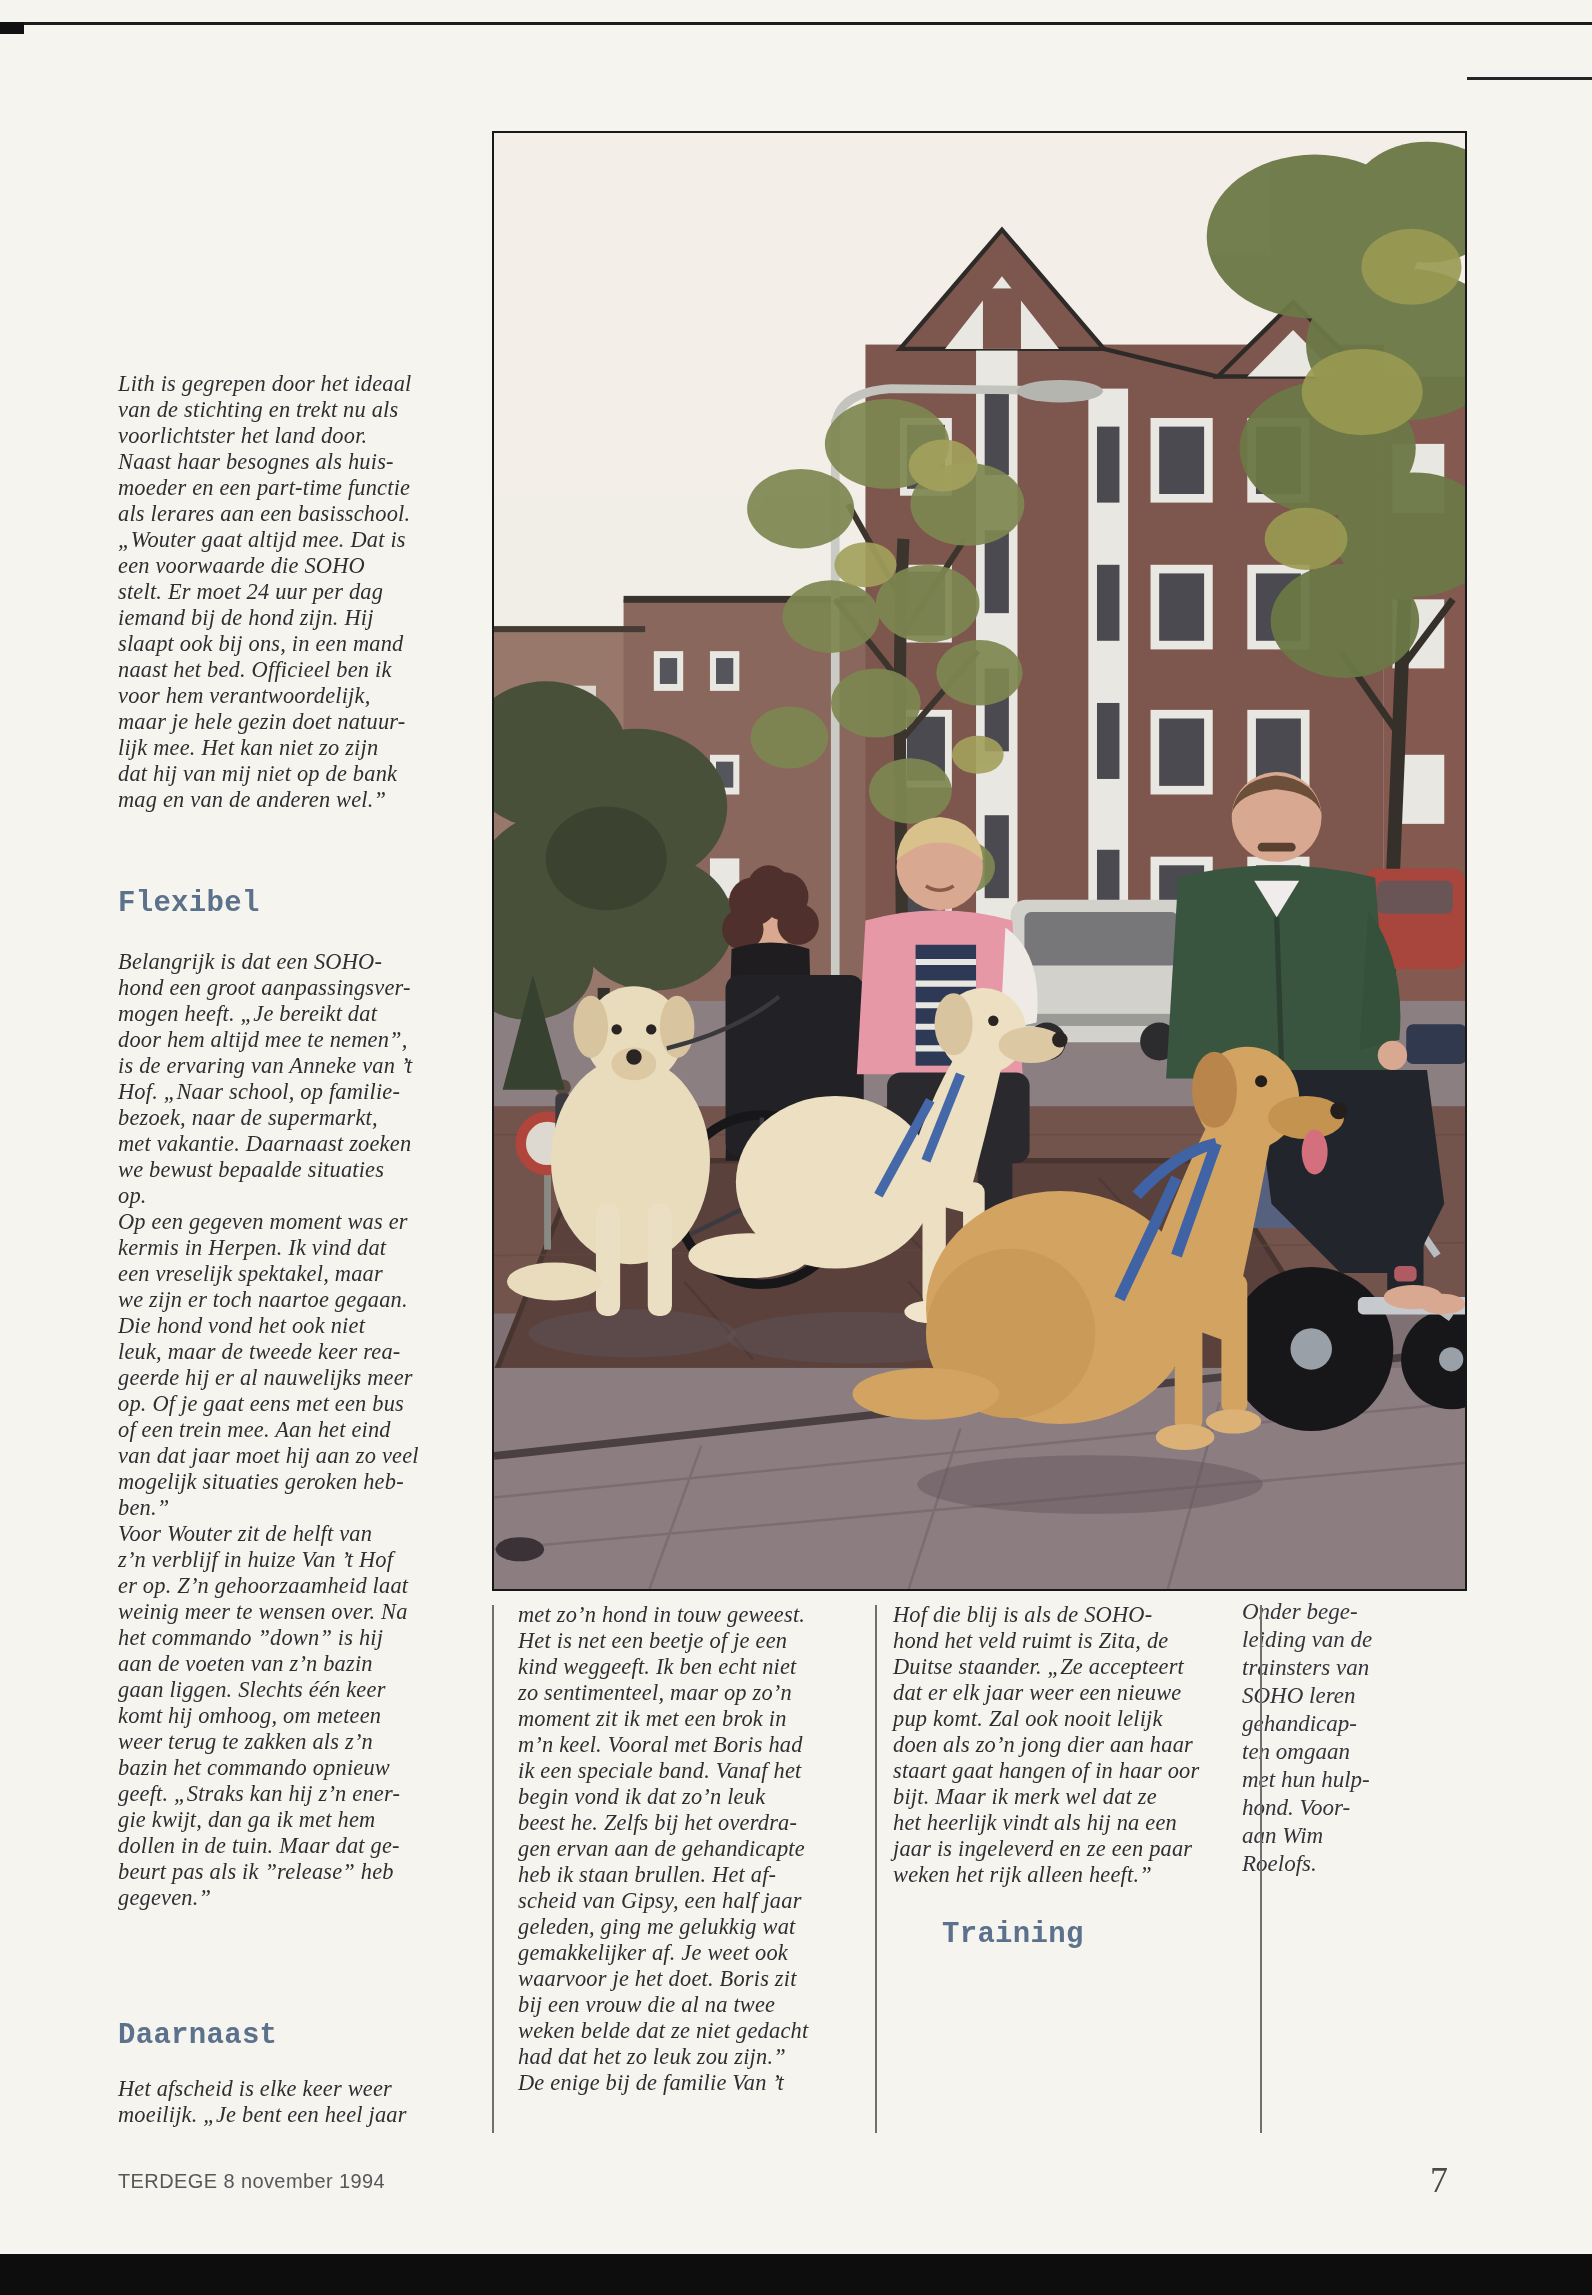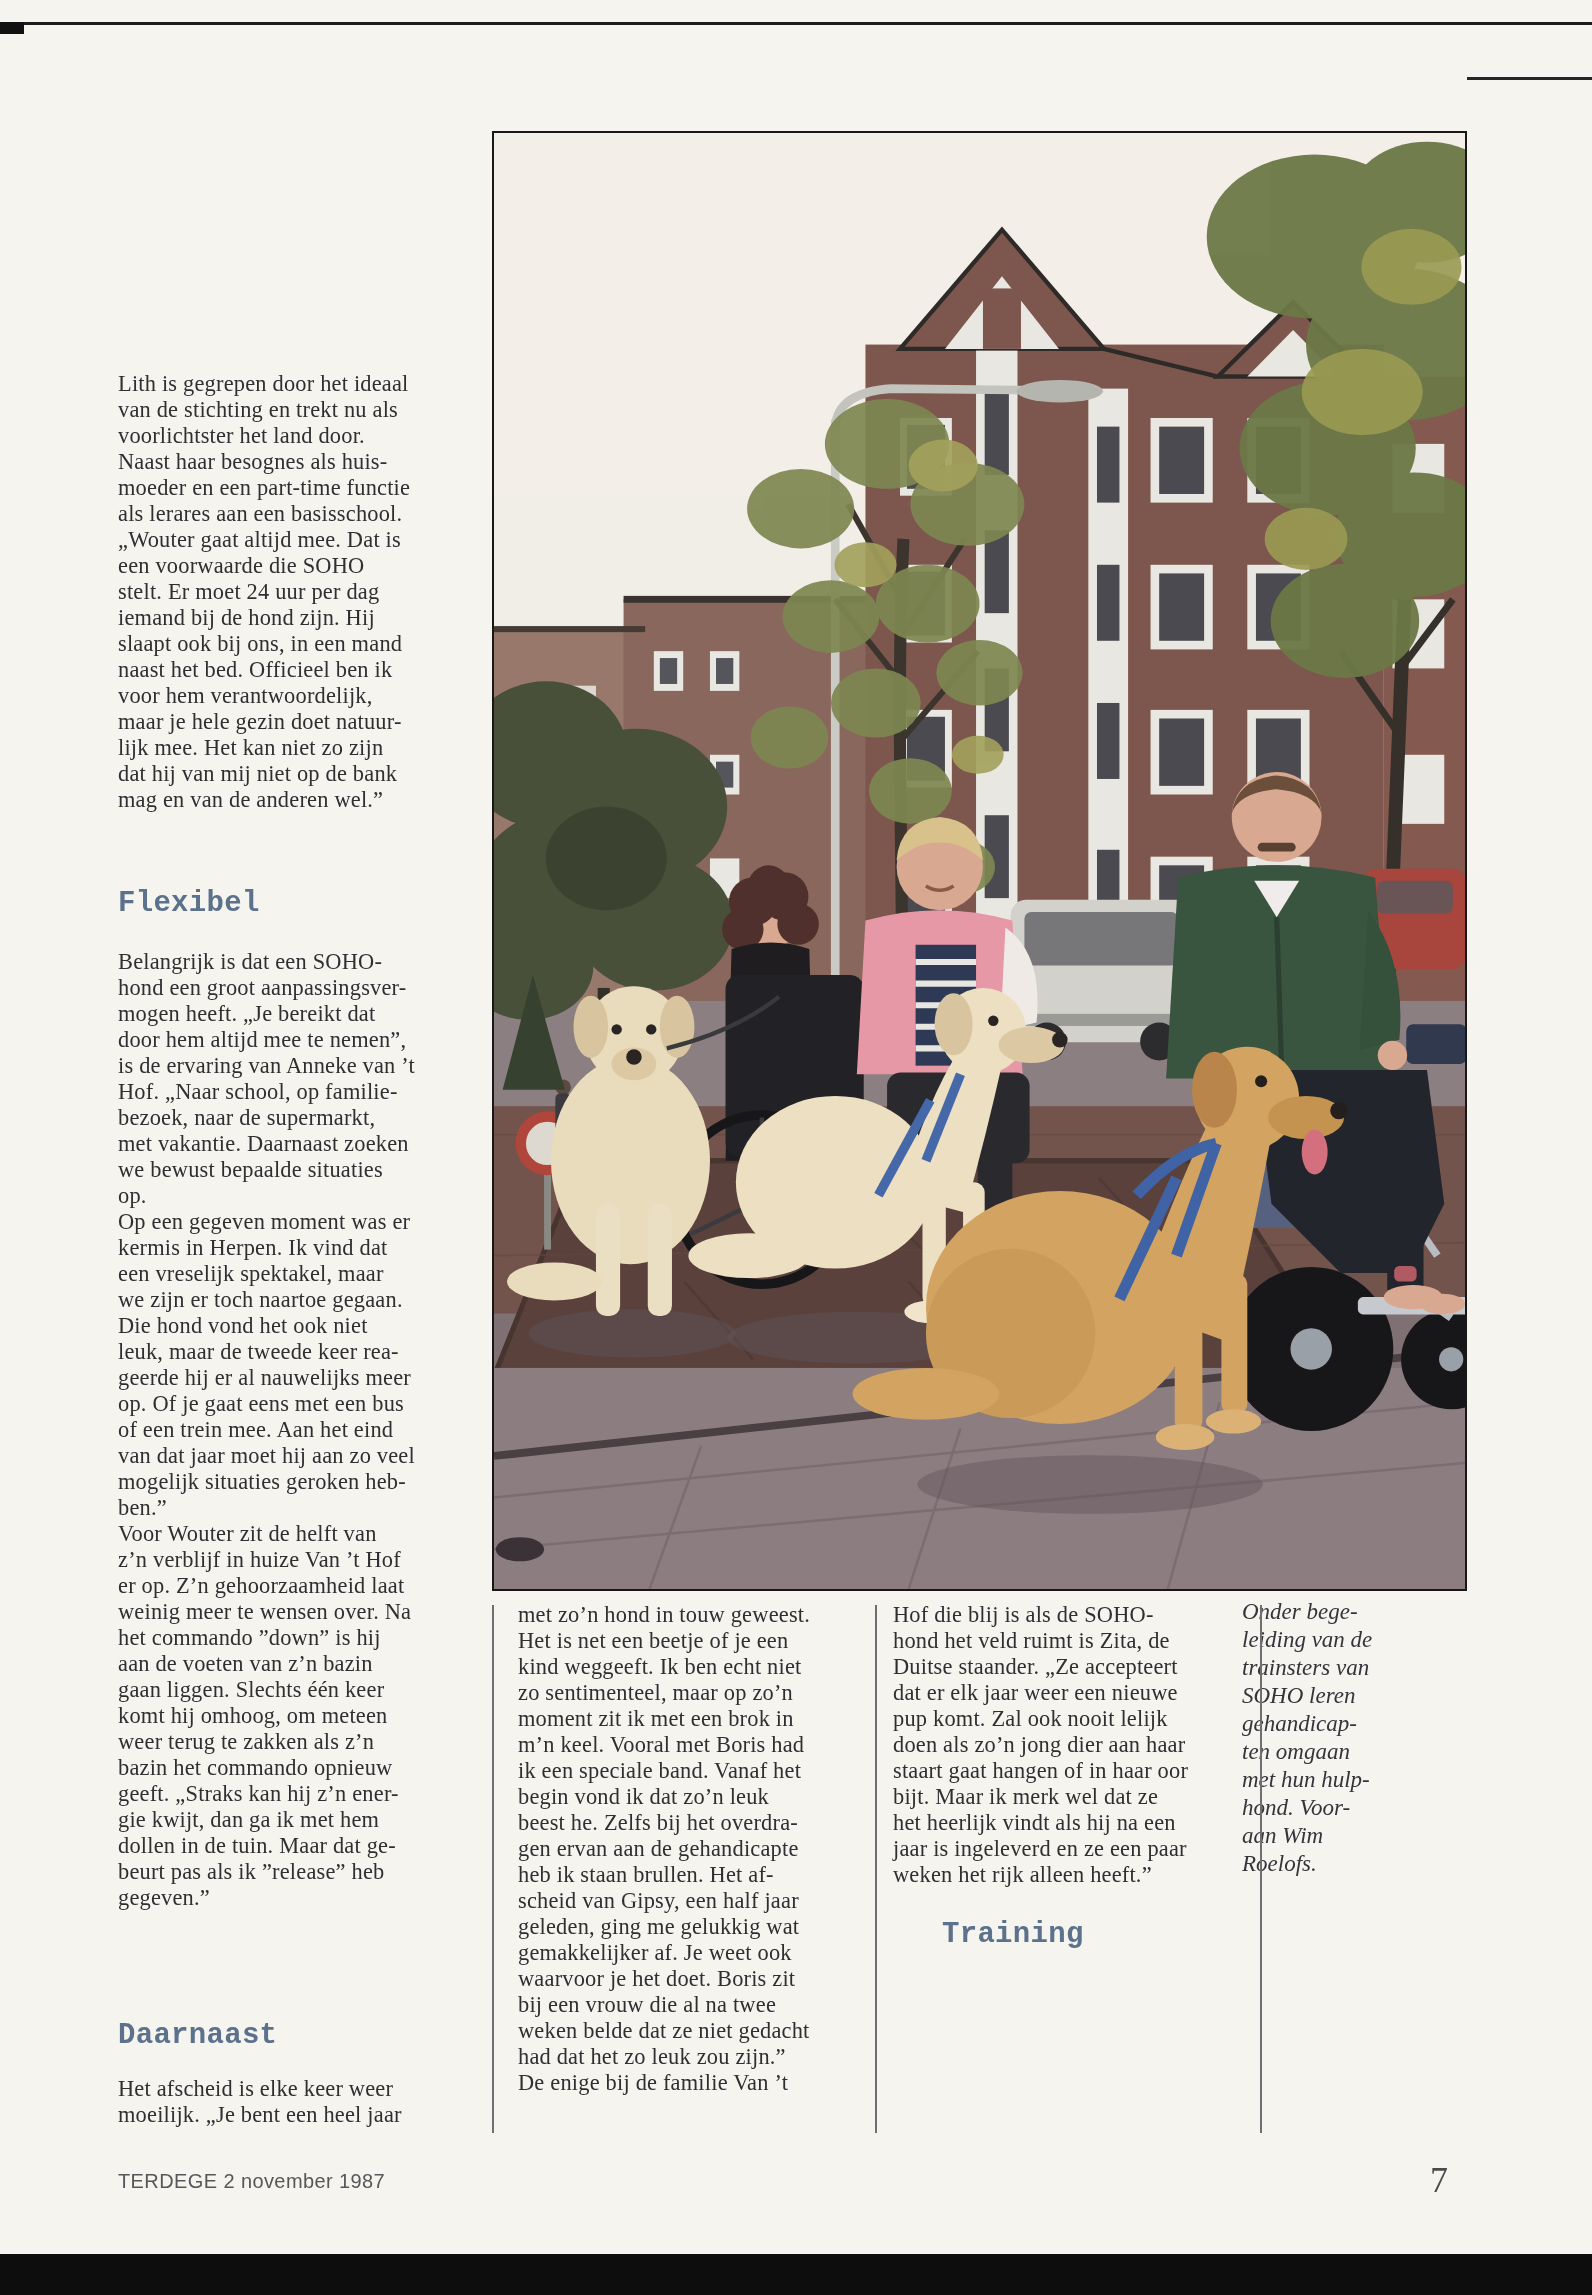--- a/index.html
+++ b/index.html
@@ -14,21 +14,21 @@
   .top-right-rule{position:absolute;left:1467px;top:77px;width:125px;height:2.6px;background:#262626;}
   .bottom-bar{position:absolute;left:0;top:2254px;width:1592px;height:41px;background:#0d0d0d;}
   .vrule{position:absolute;top:1605px;width:1.7px;height:528px;background:#6f6f6f;}
   .vrule.r1{left:492px;}
   .vrule.r2{left:875px;}
   .vrule.r3{left:1260px;}
 
   
   .body-text{
     position:absolute;margin:0;white-space:pre;
-    font-size:22.4px;line-height:26px;color:#2f2f31;letter-spacing:0.2px;
+    font-size:22.4px;line-height:26px;color:#2f2f31;letter-spacing:0.2px;font-style:italic;
   }
   .col-left{left:118px;width:362px;}
   h2.sect{
     position:absolute;margin:0;font-size:29px;line-height:33px;font-weight:bold;
     color:#5b718c;letter-spacing:0.3px;font-family:Liberation Mono, monospace;
   }
   .caption-text{
     position:absolute;left:1242px;top:1598px;margin:0;white-space:pre;
     font-style:italic;font-size:23px;line-height:28px;color:#34343a;
   }
@@ -496,18 +496,18 @@
 ten omgaan
 met hun hulp-
 hond. Voor-
 aan Wim
 Roelofs.</p>
 
   <div class="vrule r1"></div>
   <div class="vrule r2"></div>
   <div class="vrule r3"></div>
 
-  <span class="footer-left">TERDEGE 2 november 1987</span>
+  <span class="footer-left">TERDEGE 8 november 1994</span>
   <span class="page-number">7</span>
 
   <div class="bottom-bar"></div>
 </div>
 
 
 </body></html>

